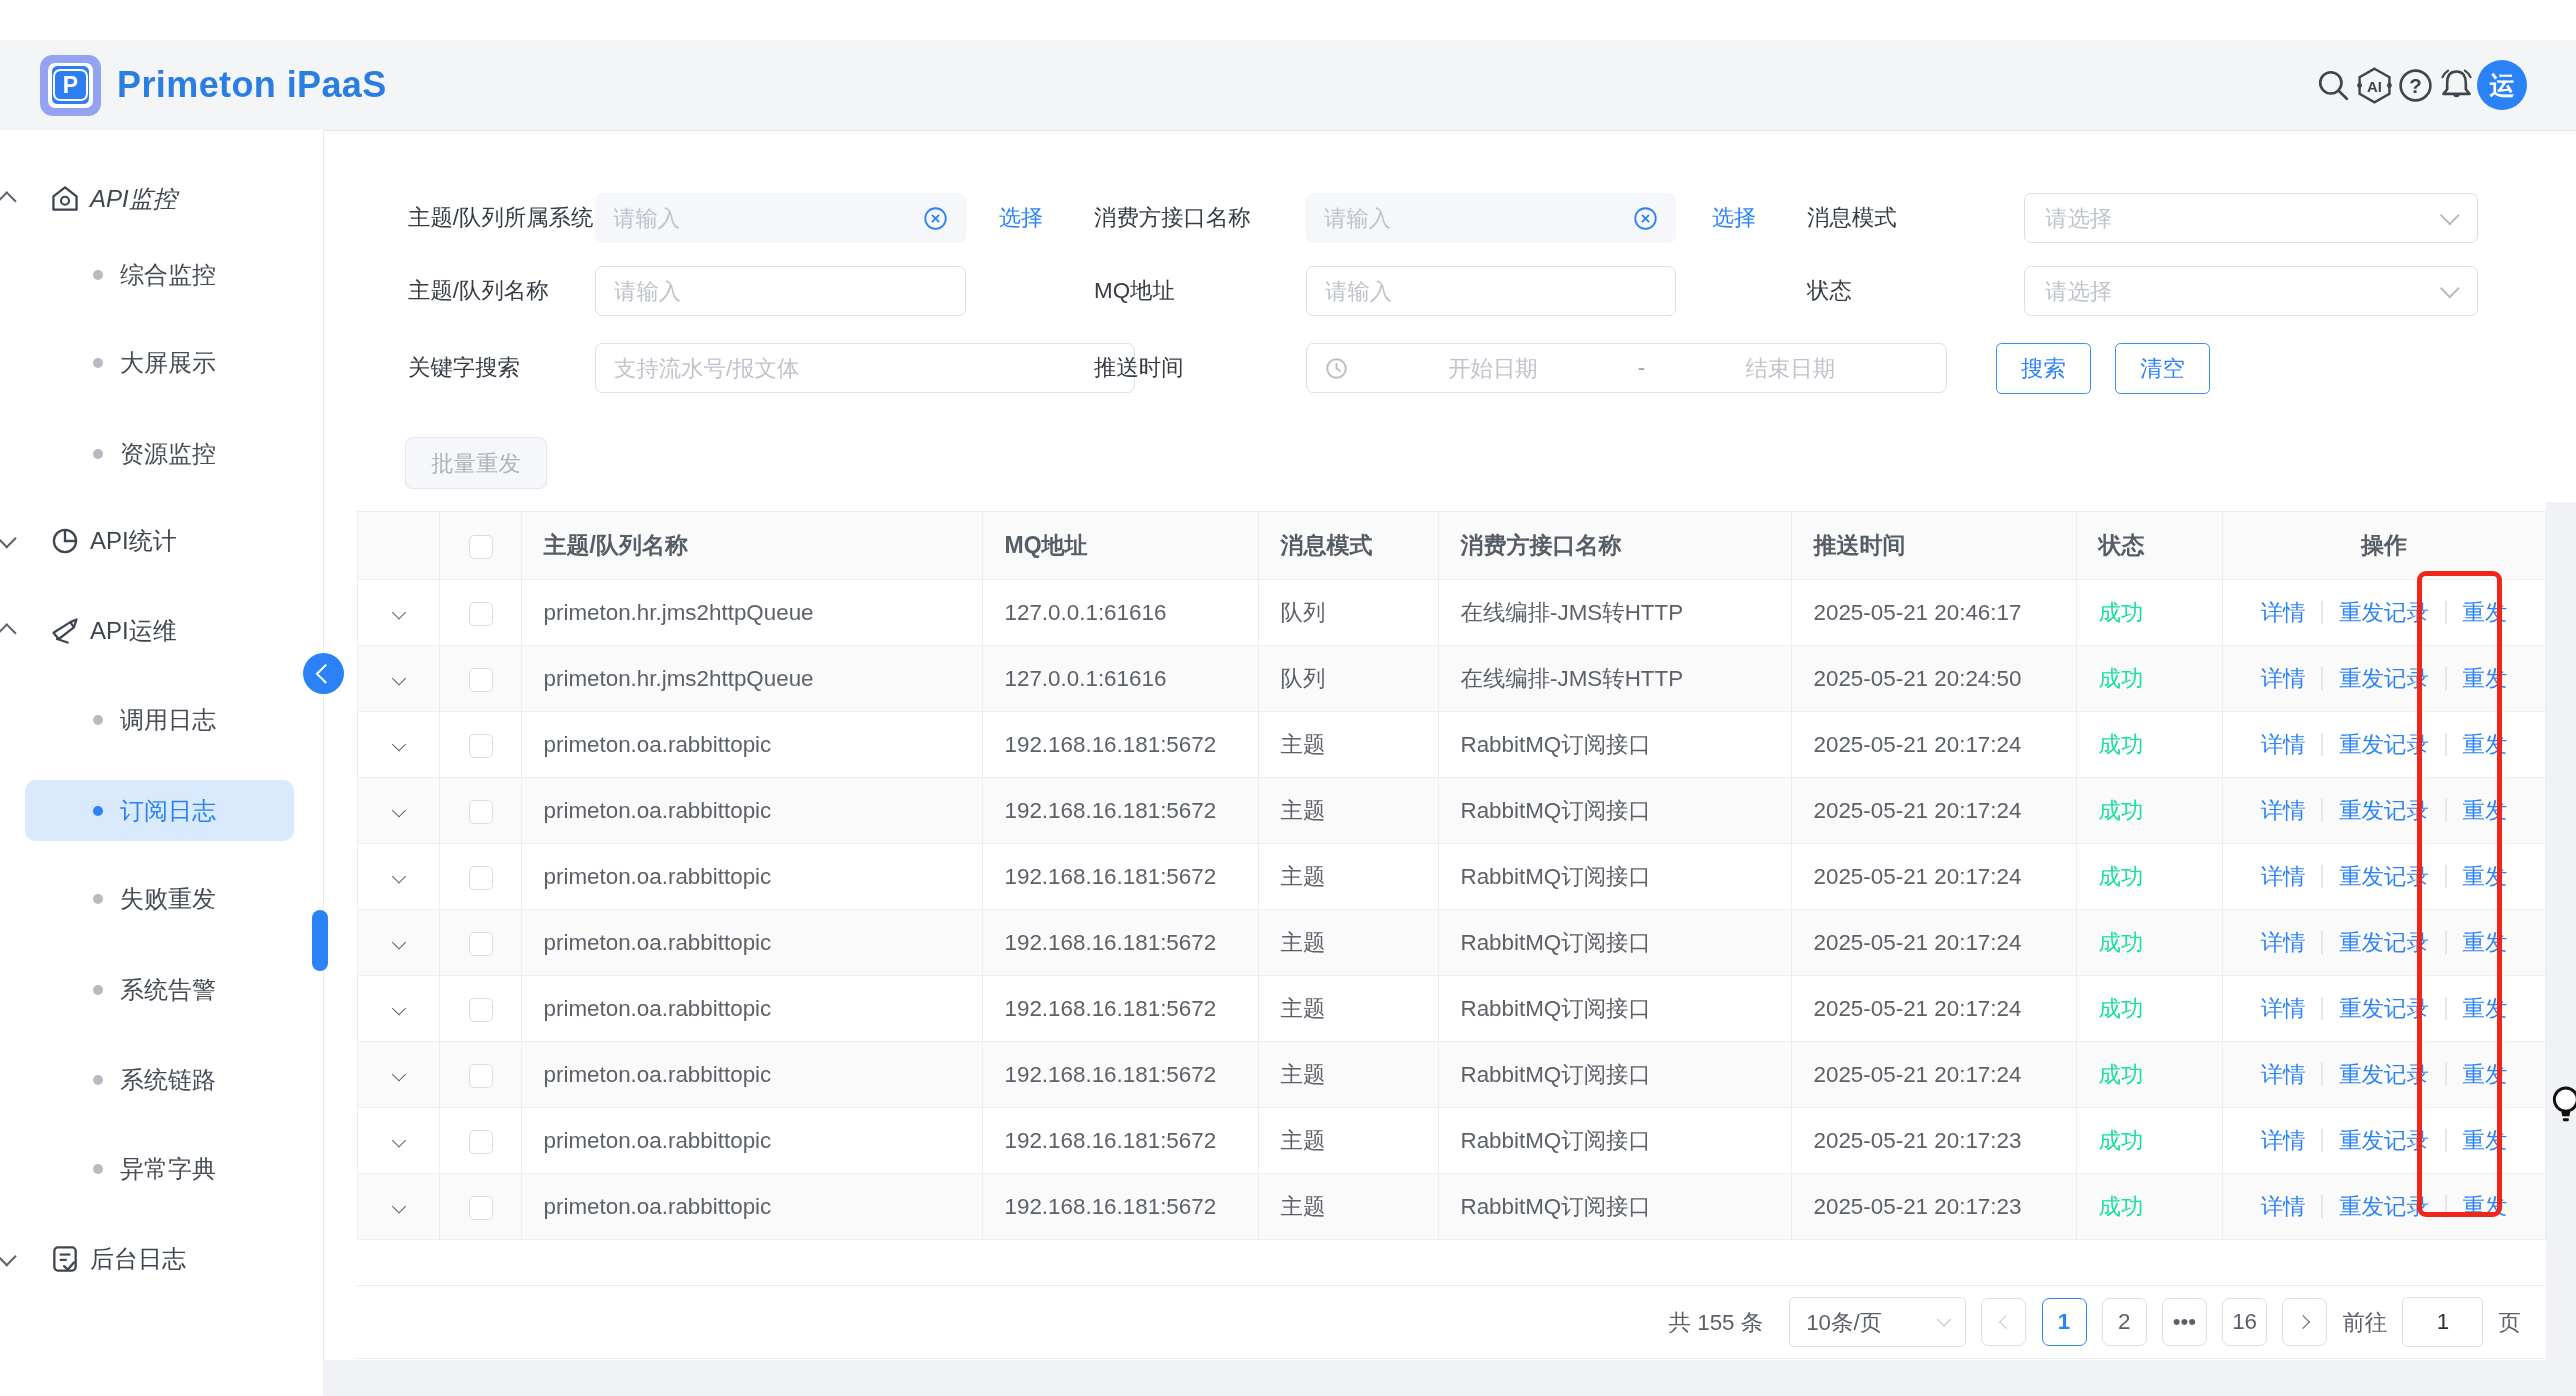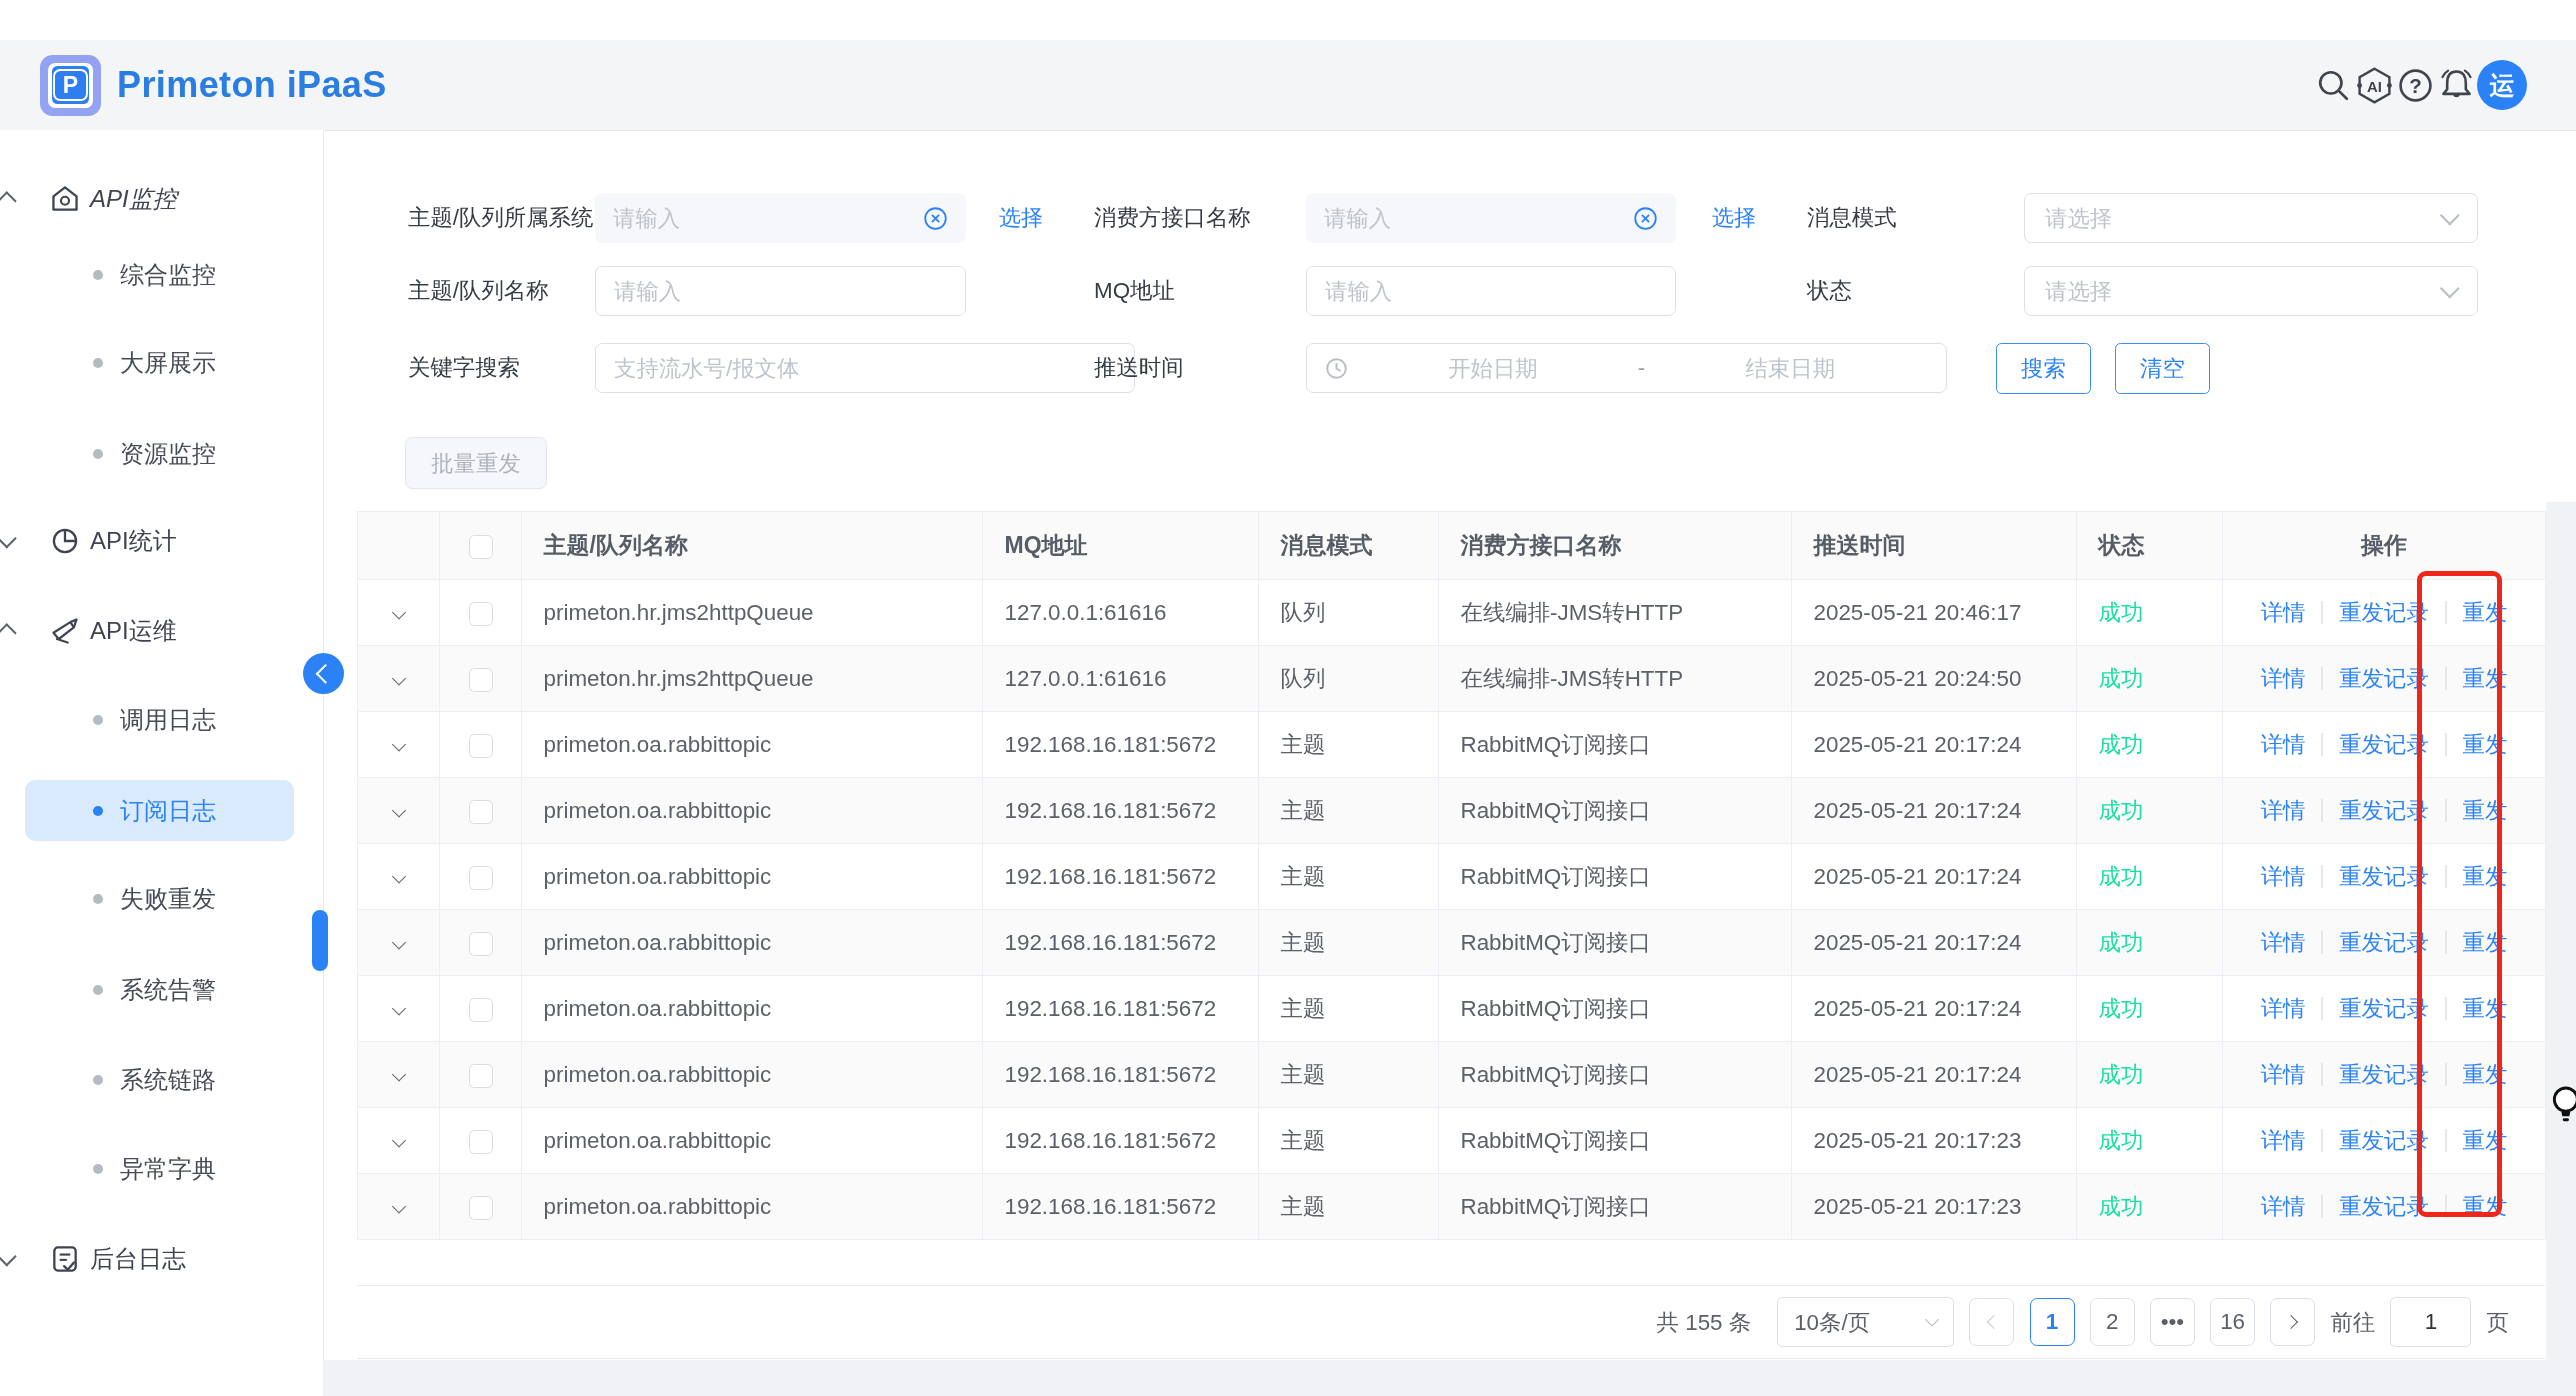--- a/index.html
+++ b/index.html
@@ -65,21 +65,21 @@
   .tbl tr.stripe td{background:#fafafa;}
   .tbl th.center,.tbl td.center{text-align:center;padding:0;}
   .cbx{display:inline-block;width:24px;height:24px;box-sizing:border-box;border:1.8px solid #d9dde3;border-radius:5.4px;background:#fff;cursor:pointer;vertical-align:middle;}
   .status-ok{color:#19dfa1;}
   .actions{display:flex;align-items:center;justify-content:center;gap:0;}
   .actions .al{color:#2c83f7;cursor:pointer;padding:0 16px;white-space:nowrap;}
   .actions .sep{width:1.8px;height:23px;background:#e4e7ec;}
   
   .pager{position:absolute;left:357px;top:1285px;width:2188px;height:74px;box-sizing:border-box;
        border-top:0.9px solid #e8eaee;border-bottom:0.9px solid #e8eaee;display:flex;align-items:center;
-       justify-content:flex-end;gap:15.2px;padding-right:36px;font-size:22.4px;color:#5c6169;background:#fff;}
+       justify-content:flex-end;gap:15.2px;padding-right:24px;font-size:22.4px;color:#5c6169;background:#fff;}
   .pg-total{margin-right:10.8px;}
   .pg-size{width:177px;height:50px;box-sizing:border-box;border:1.8px solid #dcdfe6;border-radius:5.4px;background:#fff;
        display:flex;align-items:center;justify-content:space-between;padding:0 16px;cursor:pointer;}
   .pg-box{min-width:45px;height:48px;box-sizing:border-box;border:1.8px solid #dcdfe6;border-radius:7.2px;background:#fff;
        display:flex;align-items:center;justify-content:center;cursor:pointer;color:#5c6169;padding:0 7.2px;}
   .pg-box.active{border-color:#2b82f7;color:#2b82f7;font-weight:bold;}
   .pg-box.disabled{color:#c8ccd2;}
   .pg-goto{width:81px;height:50px;box-sizing:border-box;border:1.8px solid #dcdfe6;border-radius:5.4px;background:#fff;
        display:flex;align-items:center;justify-content:center;color:#303133;}
   

